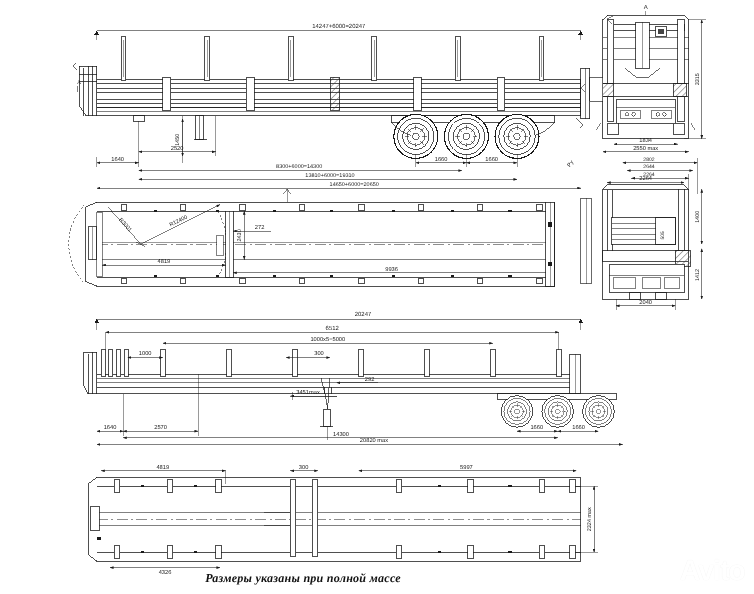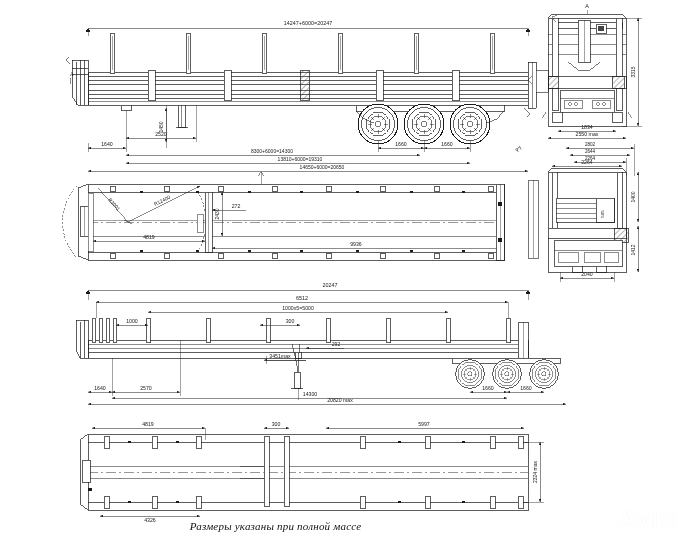--- a/index.html
+++ b/index.html
@@ -6,21 +6,21 @@
   html,body{margin:0;padding:0;background:#ffffff;}
   body{
     width:685px;height:540px;position:relative;overflow:hidden;
     font-family:"Liberation Sans", sans-serif;
     color:#1a1a1a;
   }
   #sheet{position:absolute;left:0;top:0;width:685px;height:540px;}
   svg{display:block;}
   .cap{
     position:absolute;left:0;top:520px;width:551px;text-align:center;
-    font-family:"Liberation Serif", serif;font-style:italic;font-weight:normal;
+    font-family:"Liberation Serif", serif;font-style:italic;font-weight:bold;
     font-size:11px;color:#111;letter-spacing:.2px;
   }
   .wm{
     position:absolute;right:8px;bottom:6px;
     font-family:"Liberation Sans", sans-serif;font-weight:bold;font-size:26px;
     color:#ffffff;opacity:.92;letter-spacing:-1px;
     text-shadow:0 0 1px rgba(0,0,0,.10);
     display:flex;align-items:center;gap:4px;pointer-events:none;
   }
   .wm .bub{

